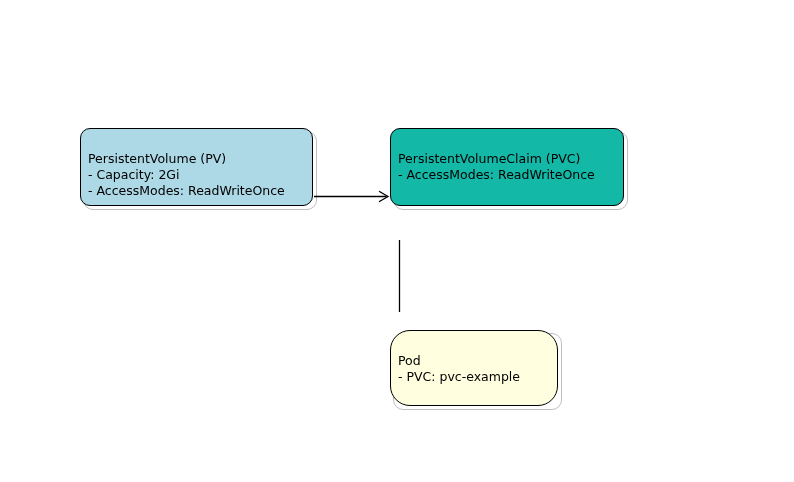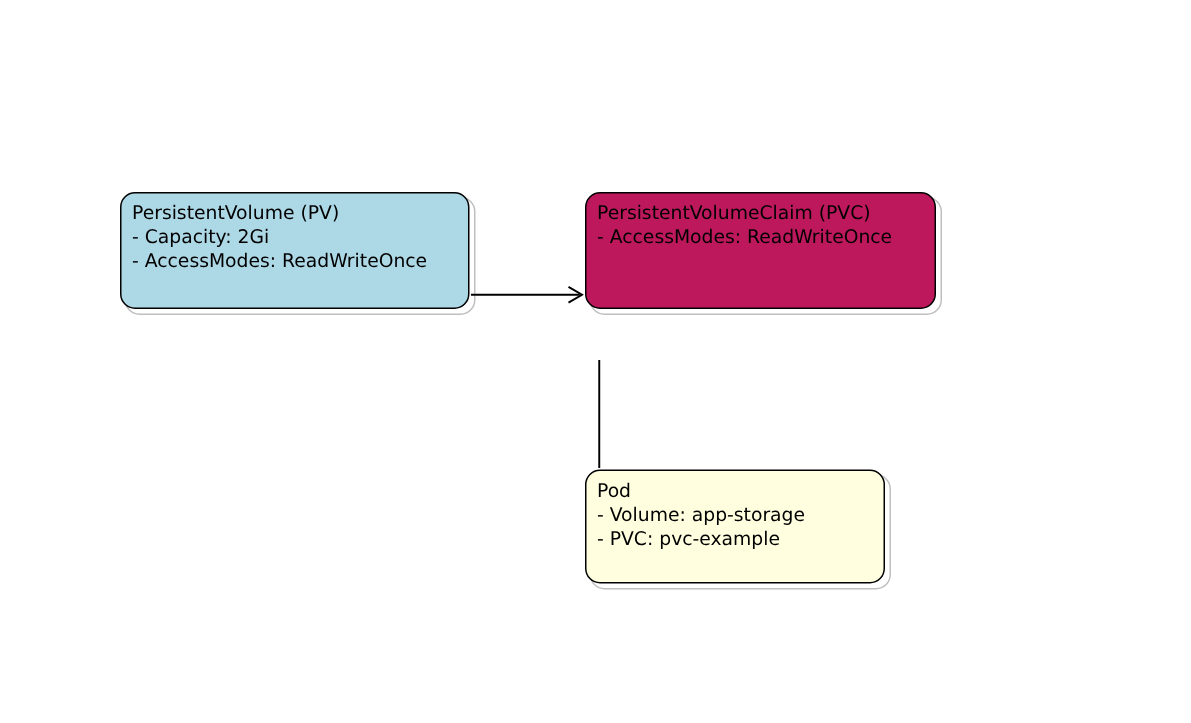--- a/index.html
+++ b/index.html
@@ -14,21 +14,21 @@
     background: #ffffff;
     font-family: "DejaVu Sans", "Liberation Sans", sans-serif;
     overflow: hidden;
     z-index: 0; 
   }
   .node {
     position: absolute;
     box-sizing: border-box;
     border: 1.6px solid #000000;
     border-radius: 10px;
-    padding: 5px 7px;
+    padding: 22px 7px;
     font-size: 12.5px;
     line-height: 15.8px;
     color: #000000;
   }
   
   .node::before {
     content: "";
     position: absolute;
     top: 2px;
     left: 2px;
@@ -60,24 +60,23 @@
       <path d="M 399.5 240 V 312"></path>
     </g>
   </svg>
 
   <div class="node" style="left: 80px; top: 128px; width: 233px; height: 78px; background-color: rgb(173, 216, 230);">
     <div class="line">PersistentVolume (PV)</div>
     <div class="line">- Capacity: 2Gi</div>
     <div class="line">- AccessModes: ReadWriteOnce</div>
   </div>
 
-  <div class="node" style="left: 390px; top: 128px; width: 234px; height: 78px; background-color: #be185d;">
+  <div class="node" style="left: 390px; top: 128px; width: 234px; height: 78px; background-color: #14b8a6;">
     <div class="line">PersistentVolumeClaim (PVC)</div>
     <div class="line">- AccessModes: ReadWriteOnce</div>
   </div>
 
-  <div class="node" style="left: 390px; top: 313px; width: 200px; height: 76px; background-color: rgb(255, 255, 224);">
+  <div class="node" style="left: 390px; top: 330px; width: 168px; height: 76px; background-color: rgb(255, 255, 224); border-radius: 20px;">
     <div class="line">Pod</div>
-    <div class="line">- Volume: app-storage</div>
     <div class="line">- PVC: pvc-example</div>
   </div>
 
 </div>
 
 </body></html>

